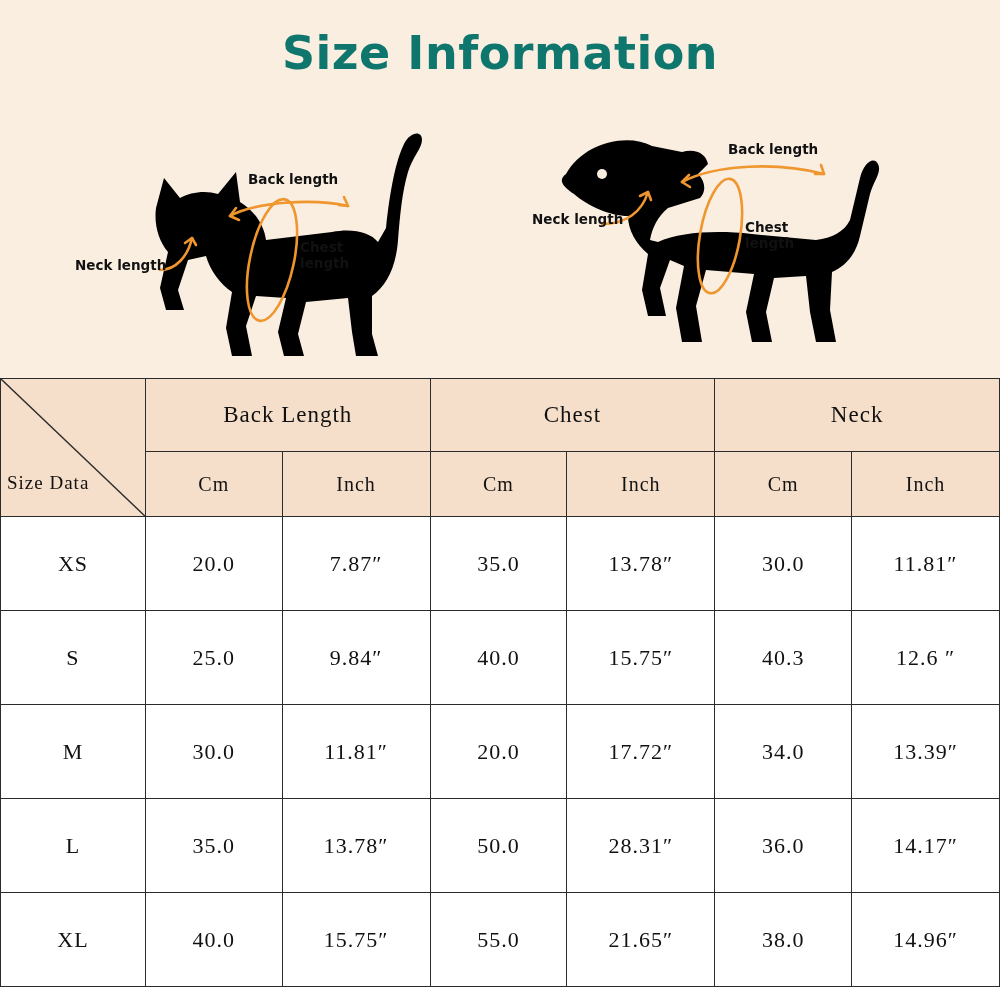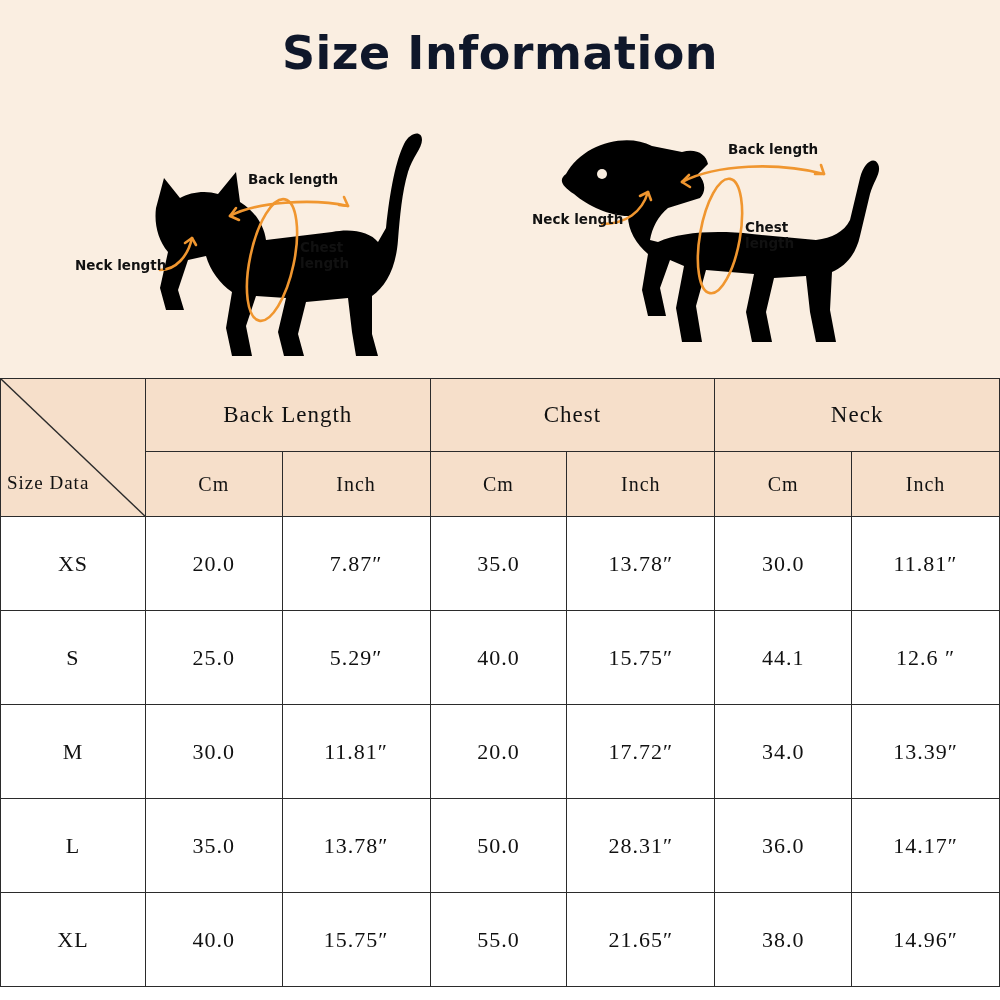--- a/index.html
+++ b/index.html
@@ -25,21 +25,21 @@
   }
   .hero-title {
     position: absolute;
     left: 0; top: 26px;
     width: 1000px;
     text-align: center;
     font-family: "DejaVu Sans", sans-serif;
     font-weight: bold;
     font-size: 46px;
     letter-spacing: 0.5px;
-    color: #0f172a;
+    color: #0f766e;
   }
 
   .animal-wrap { position: absolute; top: 120px; }
   .cat-wrap { left: 60px; width: 420px; height: 250px; }
   .dog-wrap { left: 530px; width: 430px; height: 250px; }
 
   .animal-wrap svg { display: block; }
 
   .lbl {
     position: absolute;
@@ -228,24 +228,24 @@
           <td>20.0</td>
           <td>7.87″</td>
           <td>35.0</td>
           <td>13.78″</td>
           <td>30.0</td>
           <td>11.81″</td>
         </tr>
         <tr>
           <td>S</td>
           <td>25.0</td>
-          <td>5.29″</td>
+          <td>9.84″</td>
           <td>40.0</td>
           <td>15.75″</td>
-          <td>44.1</td>
+          <td>40.3</td>
           <td>12.6 ″</td>
         </tr>
         <tr>
           <td>M</td>
           <td>30.0</td>
           <td>11.81″</td>
           <td>20.0</td>
           <td>17.72″</td>
           <td>34.0</td>
           <td>13.39″</td>

